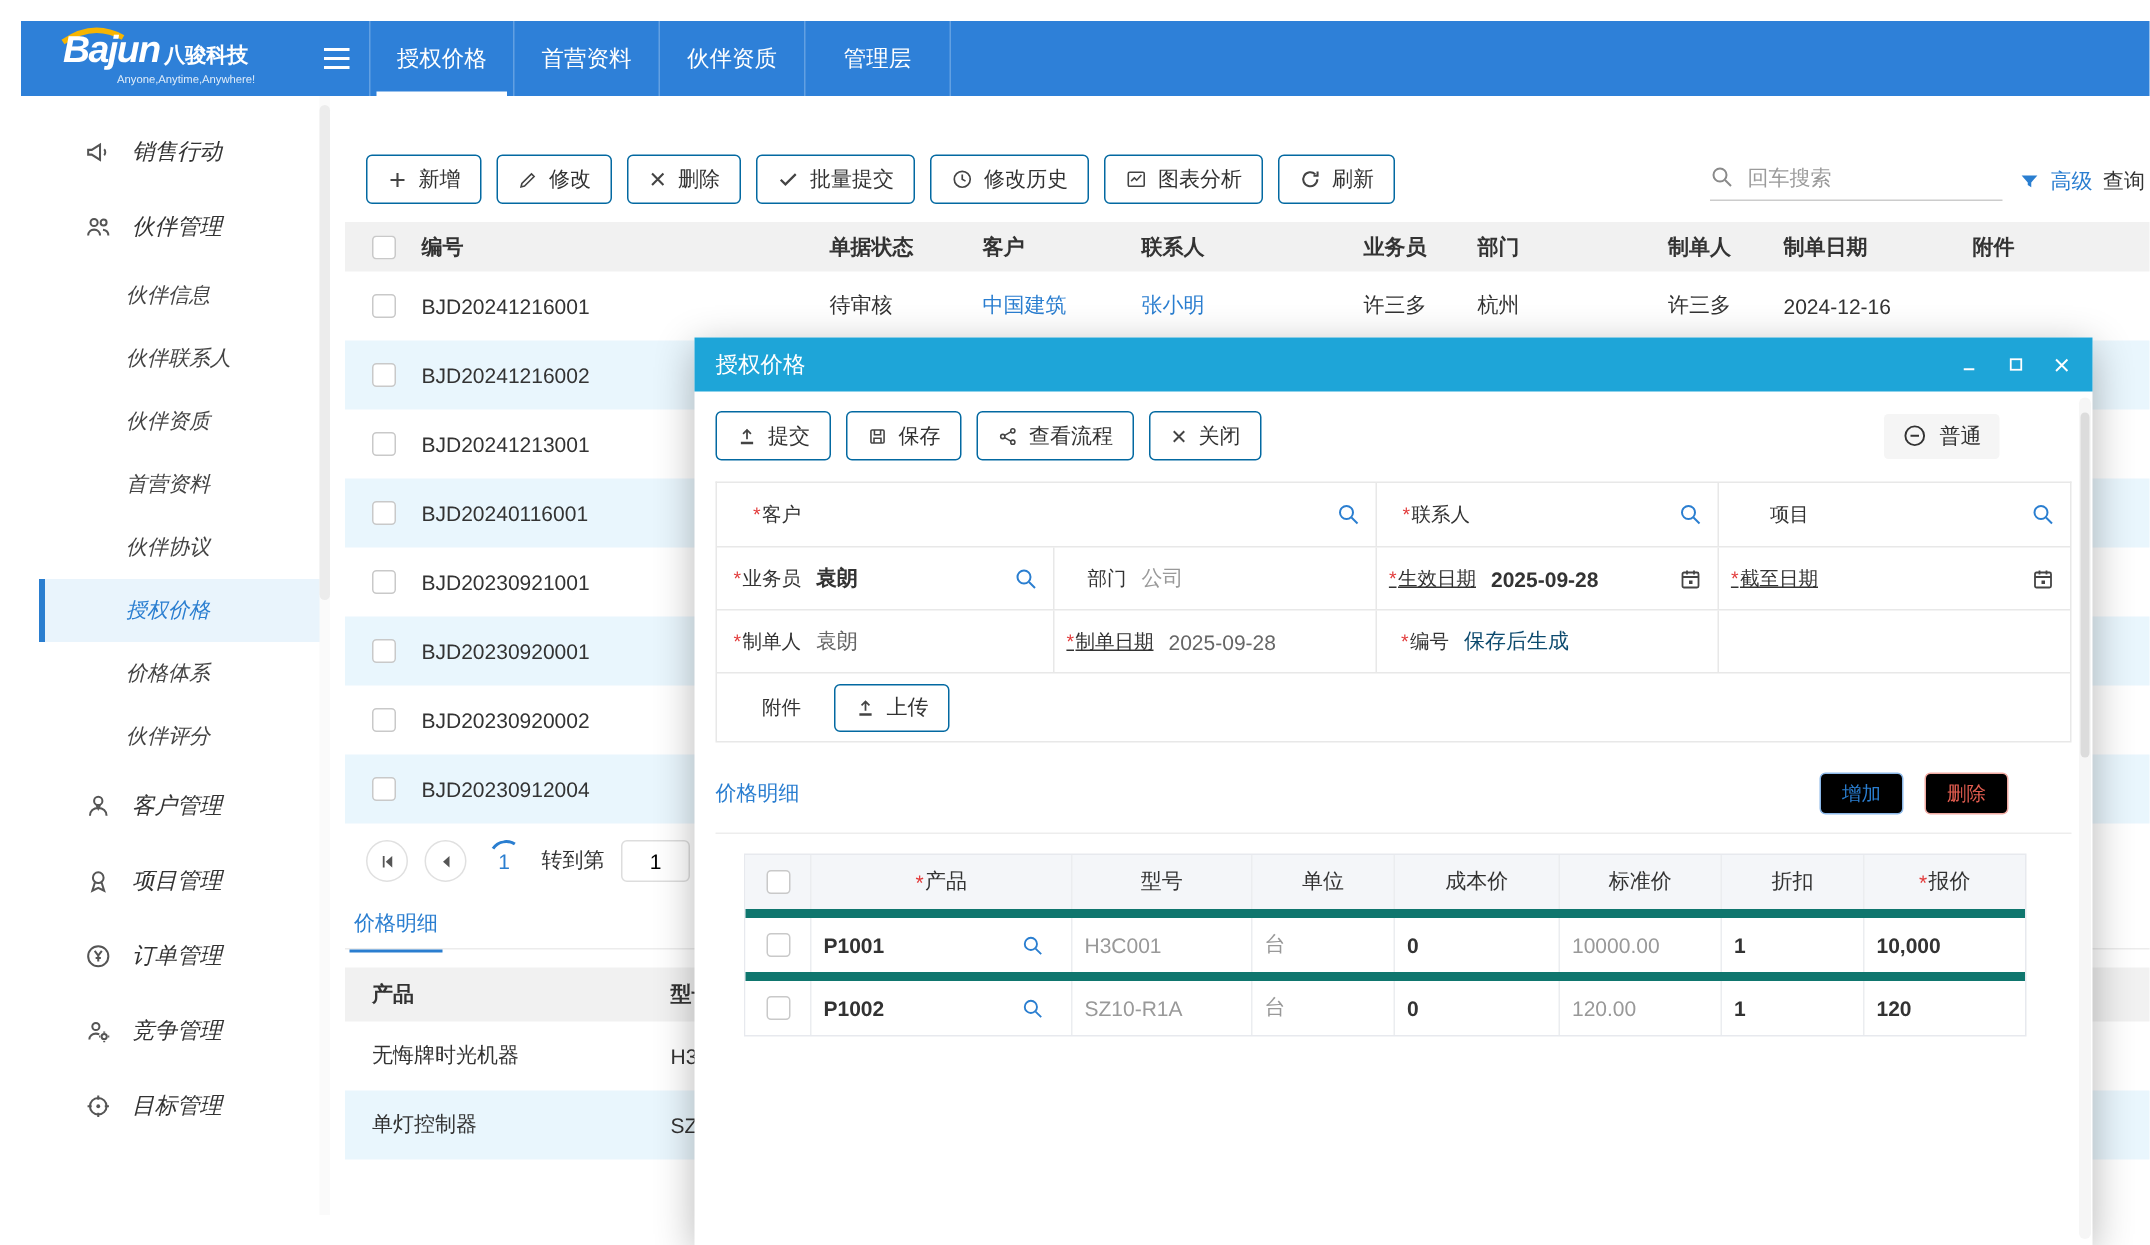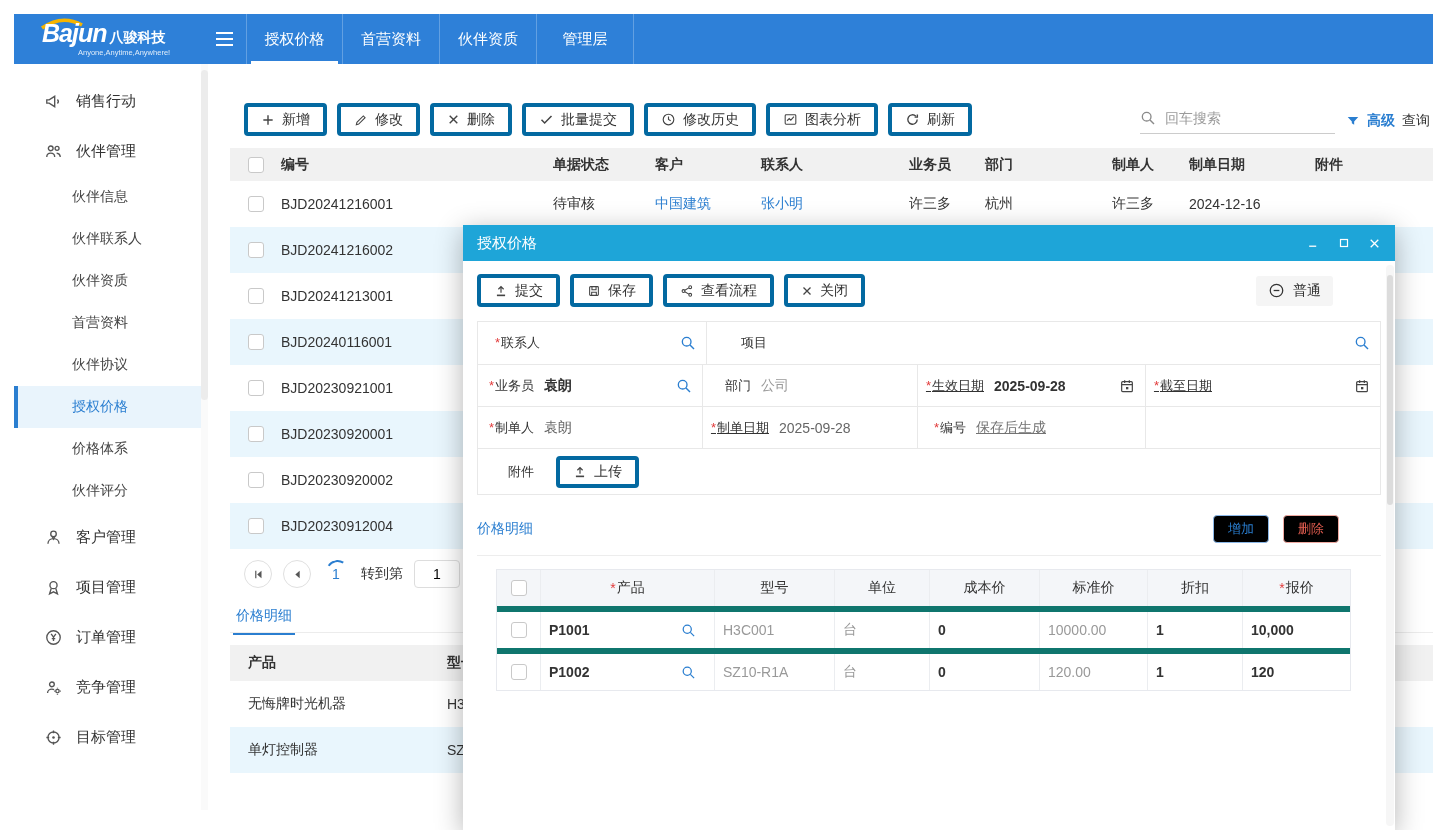--- a/index.html
+++ b/index.html
@@ -18,43 +18,43 @@
   .hamburger { width:44px; display:flex; flex-direction:column; gap:4px; justify-content:center; align-items:center; cursor:pointer; }
   .hamburger i { display:block; width:17px; height:2px; background:#fff; }
   .nav-tabs { display:flex; }
   .nav-tab { width:97px; position:relative; display:flex; align-items:center; justify-content:center;
     color:#fff; font-size:15px; cursor:pointer; border-right:1px solid rgba(255,255,255,.25); }
   .nav-tab:first-child { border-left:1px solid rgba(255,255,255,.25); }
   .nav-tab .underline { position:absolute; bottom:0; left:4px; right:4px; height:3px; background:#fff; display:none; }
   .nav-tab.active .underline { display:block; }
 
   
-  .sidebar { position:absolute; left:0; top:50px; width:194px; bottom:0; background:#fff; padding-top:12px; }
+  .sidebar { position:absolute; left:12px; top:50px; width:194px; bottom:0; background:#fff; padding-top:12px;font-style:italic; }
   .side-scroll { position:absolute; right:0; top:0; bottom:0; width:7px; background:#fafafa; }
   .side-scroll i { position:absolute; top:6px; left:0; width:7px; height:330px; background:#ececec; border-radius:4px; }
   .side-item { display:flex; align-items:center; cursor:pointer; }
   .side-item.parent { height:50px; padding-left:30px; gap:13px; font-size:15px; color:#333; }
   .side-item.parent svg { color:#555; flex:none; }
   .side-item.child { height:42px; padding-left:58px; font-size:14px; color:#444; }
   .side-item.child.active { background:#e9f4fc; color:#2a7ed0; border-left:4px solid #2a7ed0; padding-left:54px; }
 
   
   .main { position:absolute; left:216px; top:50px; right:0; bottom:0; background:#fff; }
   .toolbar { position:absolute; top:39px; left:14px; display:flex; gap:10px; }
   .btn { display:inline-flex; align-items:center; gap:7px; height:33px; padding:0 13px;
-    border:4px solid #0369a1; border-radius:4px; background:#fff; font-size:14px; color:#333; cursor:pointer; white-space:nowrap; }
+    border:1px solid #0369a1; border-radius:4px; background:#fff; font-size:14px; color:#333; cursor:pointer; white-space:nowrap; }
   .btn svg { color:#444; flex:none; }
   .search { position:absolute; top:46px; left:910px; width:195px; display:flex; align-items:center; gap:9px;
     border-bottom:1px solid #ccc; padding-bottom:7px; color:#8a8a8a; }
   .search svg { color:#8a8a8a; flex:none; }
   .search input { border:none; outline:none; font-size:14px; width:140px; color:#333; background:transparent; }
   .search input::placeholder { color:#9b9b9b; }
   .adv { position:absolute; top:48px; left:1116px; display:flex; align-items:center; gap:7px; font-size:14px; cursor:pointer; white-space:nowrap; }
   .adv svg { color:#2a7ed0; }
-  .adv .a1 { color:#2a7ed0;font-weight:bold; }
+  .adv .a1 { color:#2a7ed0; }
   .adv .a2 { color:#333;text-align:right; }
 
   .list-table { position:absolute; top:84px; left:0; right:0; }
   .lt-header, .lt-row { display:flex; align-items:center; font-size:14px; }
   .lt-header { height:33px; background:#f1f1f1; font-weight:bold; }
   .lt-row { height:46px; }
   .lt-row.alt { background:#e9f6fd; }
   .ltc { padding-left:8px; overflow:hidden; white-space:nowrap; }
   .c0 { width:43px; padding-left:0; display:flex; justify-content:flex-start; }
   .c0 .cb { margin-left:18px; }
@@ -95,21 +95,21 @@
   .form { margin:0 14px; border:1px solid #e8e8e8; border-bottom:none; }
   .f-row { display:flex; border-bottom:1px solid #e8e8e8; min-height:42px; align-items:stretch; }
   .f-cell { display:flex; align-items:center; border-left:1px solid #e8e8e8; position:relative; }
   .f-cell:first-child { border-left:none; }
   .f-label { font-size:13px; color:#333; text-align:right; flex:none; padding-right:10px; white-space:nowrap; }
   .req { color:#e23b3b; margin-right:1px; }
   .f-val { font-size:14px; color:#333; }
   .bold { font-weight:bold; }
   .gray { color:#999; font-weight:normal; }
   .dim { color:#666; }
-  .gen { color:#737373; text-decoration:underline; }
+  .gen { color:#0c4a6e; }
   .f-icon { margin-left:auto; margin-right:10px; flex:none; display:flex; }
   .blue-ic { color:#2a7ed0; } .dark-ic { color:#444; }
   .w439{width:439px;} .w228{width:228px;} .w237{flex:1;}
   .w224{width:224px;} .w215{width:215px;} .w228b{width:228px;} .wrest{flex:1;}
   .lab66{width:66px;} .lab58{width:58px;} .lab72{width:72px;} .lab76{width:76px;text-decoration:underline;} .lab70{width:70px;}
   .remark-row { height:56px; }
   .resize-h { position:absolute; right:3px; bottom:3px; color:#8a8a8a; }
   .attach-row { height:46px; }
   .attach-row .btn { margin-left:12px; height:32px; }
 
@@ -543,20 +543,29 @@
         <svg width="17" height="17" viewBox="0 0 24 24" fill="none" stroke="currentColor" stroke-width="1.8">
             <circle cx="12" cy="12" r="8.8"></circle>
             <path d="M8 12h8"></path>
           </svg>
         <span>普通</span>
       </div>
     </div>
 
     <div class="form">
       <div class="f-row" style="min-height:43px;">
+        <div class="f-cell w439">
+          <span class="f-label lab66"><span class="req">*</span><span>客户</span></span>
+          <span class="f-icon blue-ic">
+              <svg width="16" height="16" viewBox="0 0 24 24" fill="none" stroke="currentColor" stroke-width="2">
+                <circle cx="10" cy="10" r="6.5"></circle>
+                <path d="M15 15l6 6"></path>
+              </svg>
+            </span>
+        </div>
         <div class="f-cell w228">
           <span class="f-label lab72"><span class="req">*</span><span>联系人</span></span>
           <span class="f-icon blue-ic">
               <svg width="16" height="16" viewBox="0 0 24 24" fill="none" stroke="currentColor" stroke-width="2">
                 <circle cx="10" cy="10" r="6.5"></circle>
                 <path d="M15 15l6 6"></path>
               </svg>
             </span>
         </div>
         <div class="f-cell w237">

